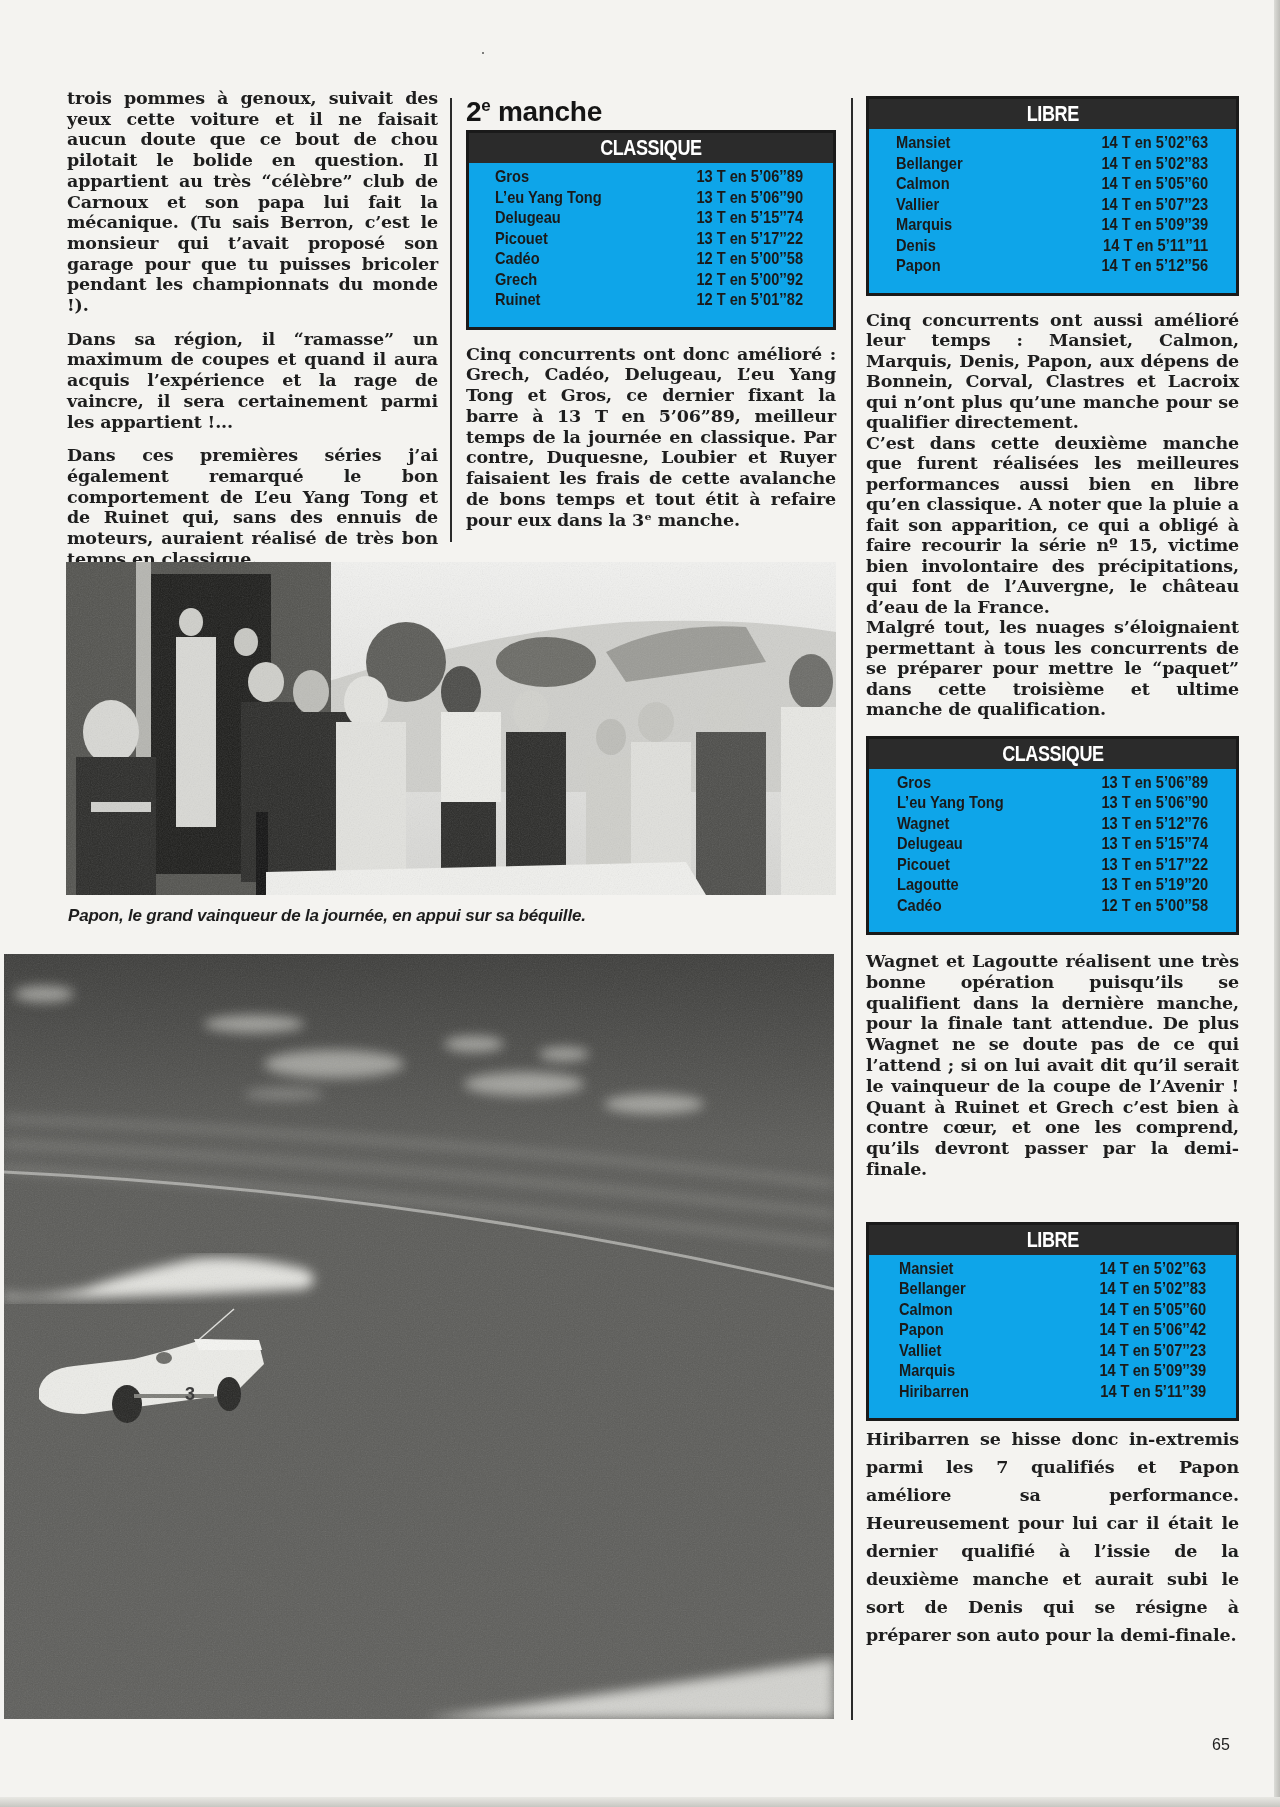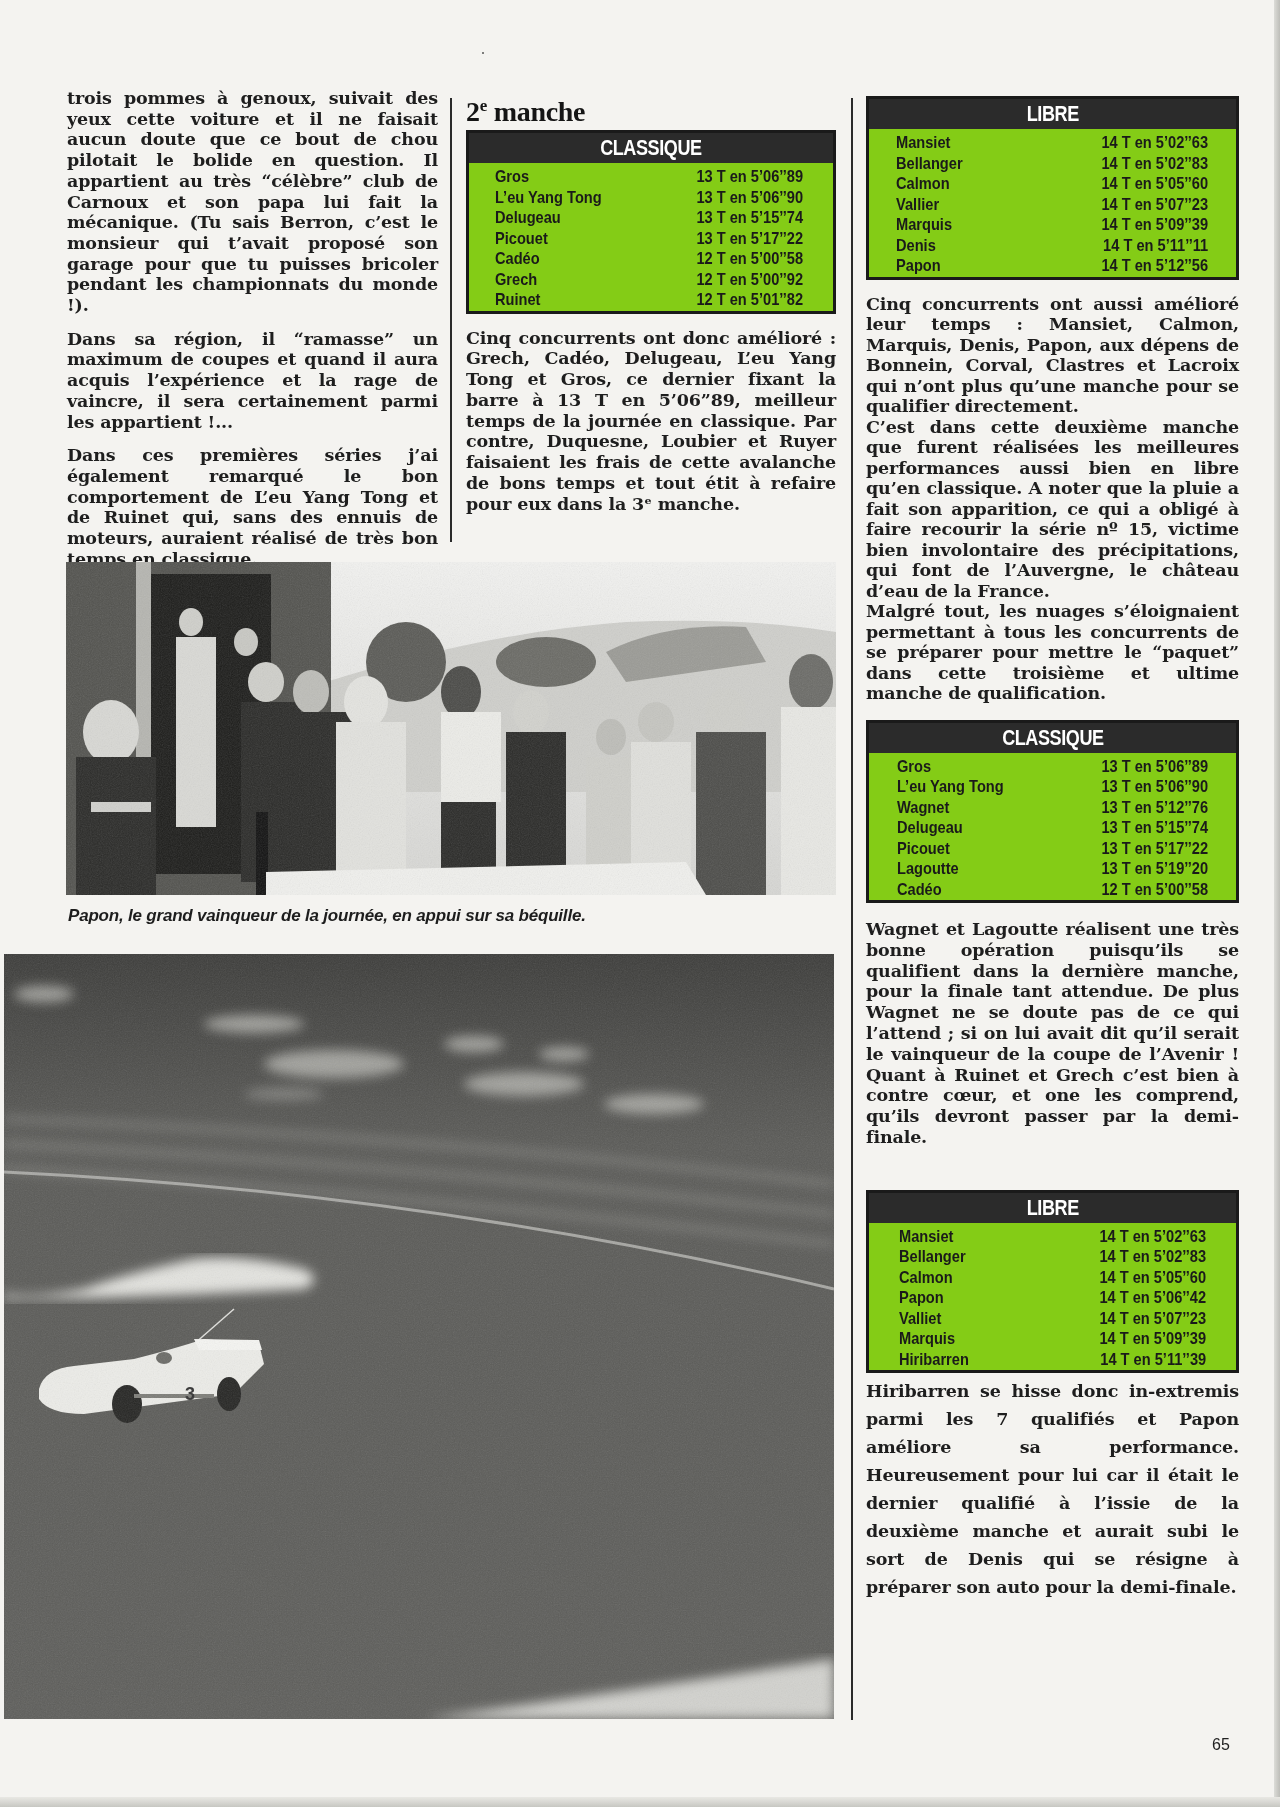--- a/index.html
+++ b/index.html
@@ -25,37 +25,37 @@
   .p {
     font-size: 17.5px; line-height: 21px; text-align: justify; margin: 0;
     letter-spacing: -0.15px;
     font-weight: bold;
   }
   .gap { height: 13px; }
 
   .rule { position: absolute; width: 2px; background: #2a2a2a; }
 
   .manche-title {
-    font-family: Liberation Serif, serif;
+    font-family: Liberation Sans, sans-serif;
     font-weight: 900; font-size: 28px; line-height: 32px; margin: 0;
     letter-spacing: -0.3px; color: #151515;
   }
   .manche-title sup { font-size: 17px; vertical-align: 10px; }
 
   .results-box {
-    border: 3px solid #1a1a1a; background: #84cc16;
+    border: 3px solid #1a1a1a; background: #0ea5e9;
   }
   .results-header {
     background: #2b2b2b; color: #ffffff; text-align: center;
     font-family: "Liberation Sans", "DejaVu Sans", sans-serif;
     font-weight: bold; font-size: 22px; line-height: 30px; height: 30px;
     letter-spacing: -0.5px; transform-origin: center;
   }
   .results-header span { display: inline-block; transform: scaleX(0.82); }
-  .results-body { padding: 4px 0 0 0; }
+  .results-body { padding: 4px 0 16px 0; }
   .result-row {
     display: flex; justify-content: space-between;
     font-family: "Liberation Sans", "DejaVu Sans", sans-serif;
     font-weight: bold; font-size: 17px; line-height: 20.5px; color: #1a1a1a;
   }
   .result-row .name, .result-row .time {
     display: inline-block; transform: scaleX(0.86); transform-origin: left center; white-space: nowrap;
   }
   .result-row .time { transform-origin: right center; }
 

